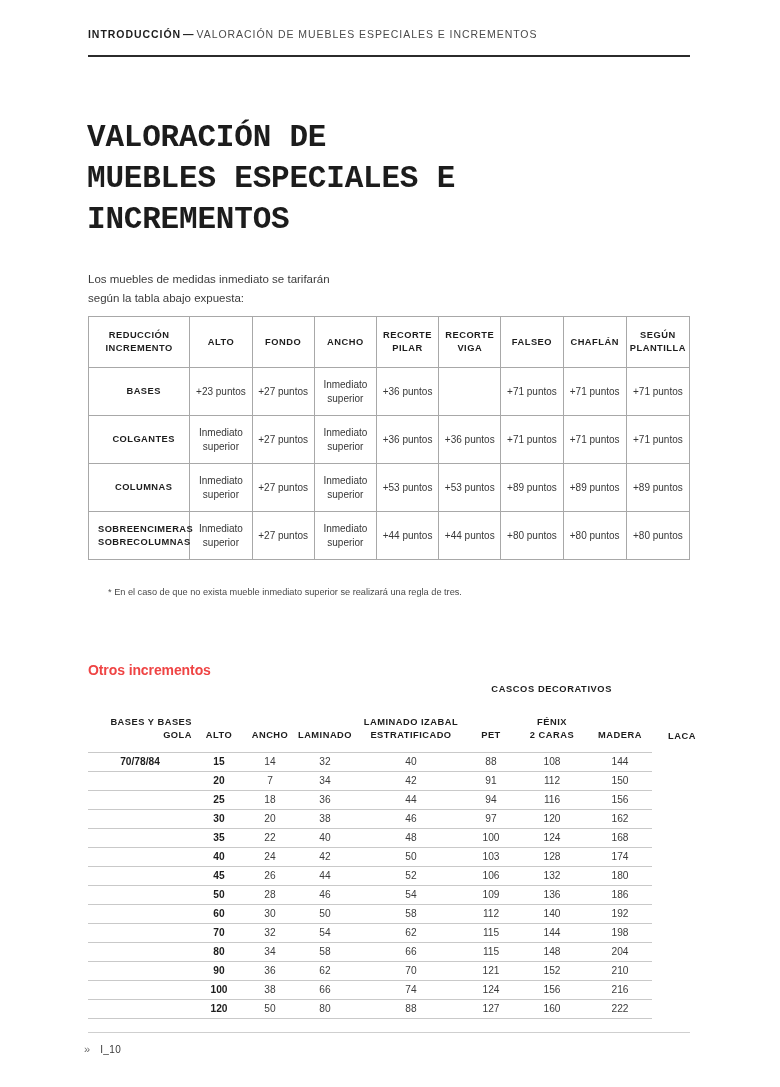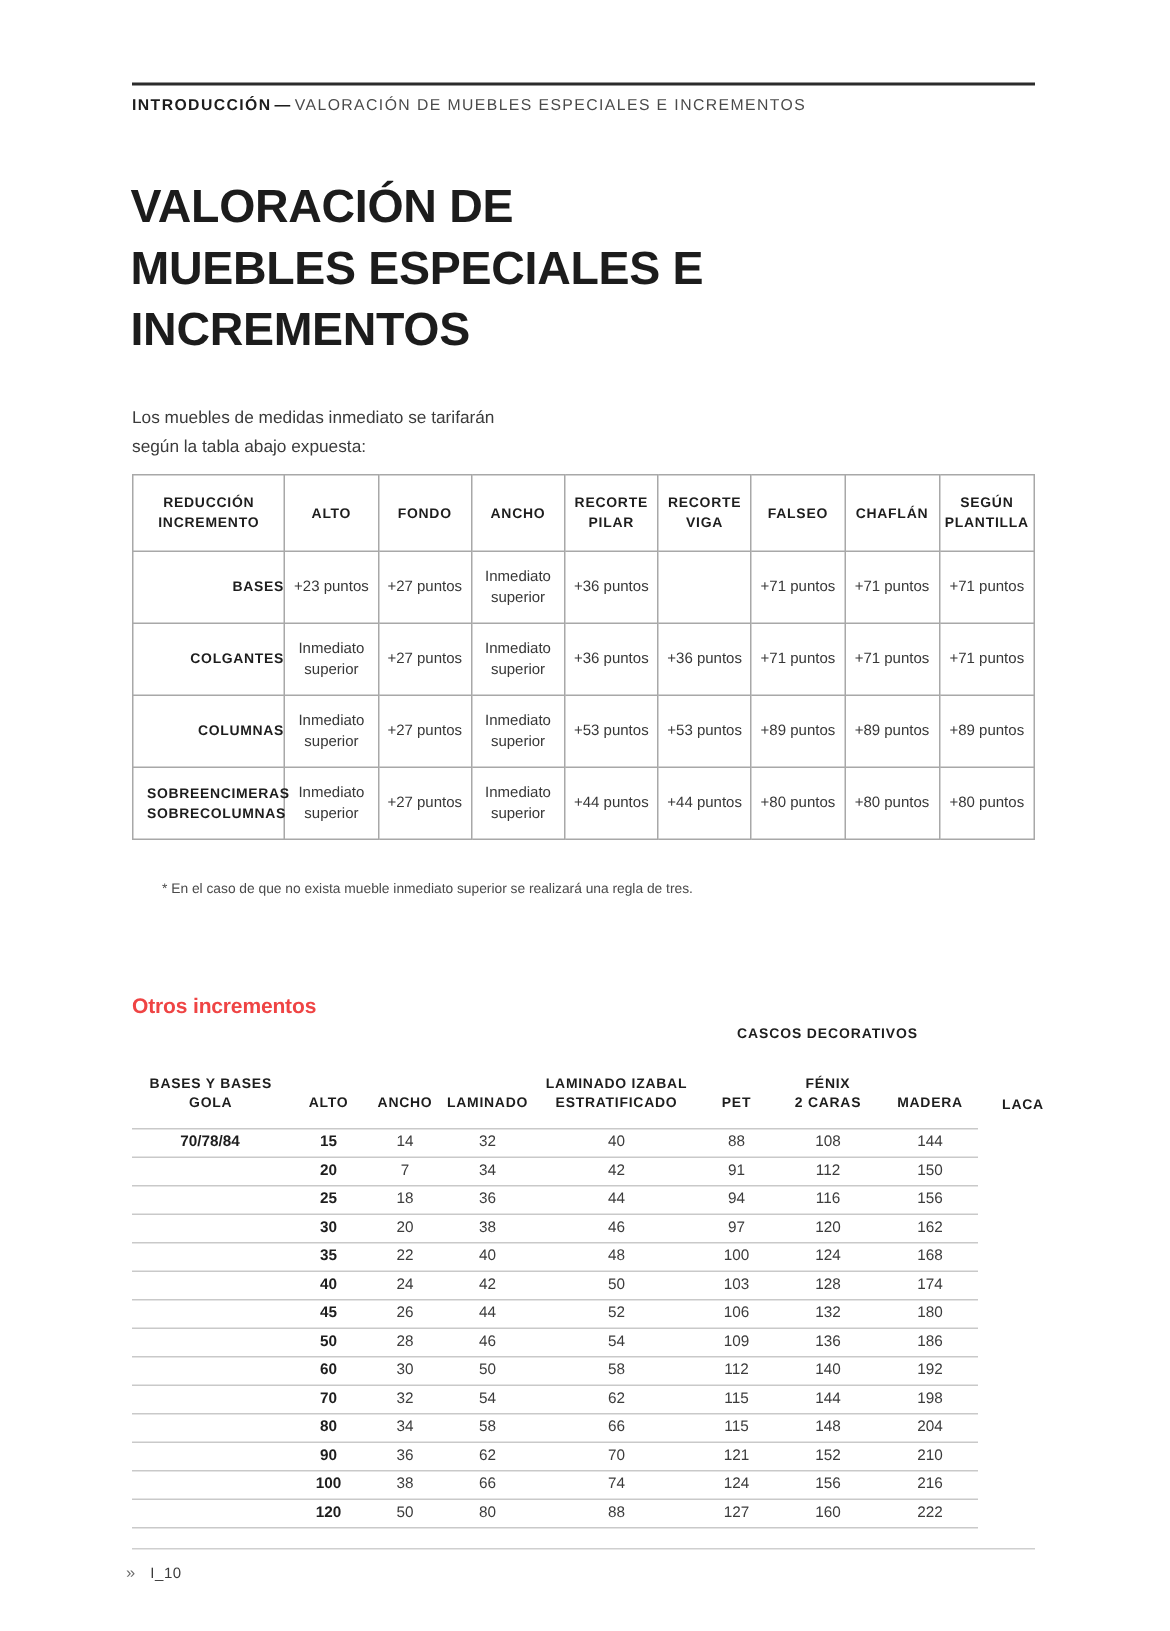--- a/index.html
+++ b/index.html
@@ -27,21 +27,20 @@
   
   .runhead {
     position: absolute;
     left: 88px;
     top: 28px;
     width: 602px;
     font-size: 10.5px;
     letter-spacing: 0.95px;
     white-space: nowrap;
     color: #3a3a3a;
-    margin-top: 36px;
   }
   .runhead .strong {
     font-weight: bold;
     color: #1d1d1d;
   }
   .runhead .dash {
     font-weight: bold;
     color: #1d1d1d;
     padding: 0 2px;
   }
@@ -62,20 +61,21 @@
   .title {
     position: absolute;
     left: 87px;
     top: 96px;
     width: 520px;
     font-size: 31px;
     font-weight: bold;
     line-height: 41px;
     letter-spacing: -0.2px;
     color: #1c1c1c;
+    font-family: Liberation Mono, monospace;
   }
 
   
   .intro {
     position: absolute;
     left: 88px;
     top: 258px;
     width: 420px;
     font-size: 11.5px;
     line-height: 19px;
@@ -106,21 +106,21 @@
     color: #1d1d1d;
   }
   .t1 td {
     height: 47px;
     text-align: center;
     line-height: 14px;
     color: #373737;
     font-size: 10px;
   }
   .t1 td.rowlabel {
-    text-align: right;
+    text-align: center;
     padding-left: 9px;
     font-weight: bold;
     font-size: 9.3px;
     letter-spacing: 0.45px;
     line-height: 12.5px;
     color: #1d1d1d;
   }
   .t1 col.c-label { width: 101px; }
   .t1 col.c-n     { width: 62px; }
   .t1 col.c-w     { width: 63px; }
@@ -185,21 +185,21 @@
     font-weight: bold;
     letter-spacing: 0.5px;
     text-align: center;
     line-height: 13px;
     color: #1d1d1d;
     padding: 0 0 10px 0;
     vertical-align: bottom;
     border: none;
   }
   .t2 th.h-label {
-    text-align: center;
+    text-align: right;
     padding-left: 1px;
   }
   .t2 td {
     font-size: 10.2px;
     text-align: center;
     color: #3c3c3c;
     height: 18px;
     padding: 0;
     border-top: 1px solid #c9c9c9;
     line-height: 18px;

